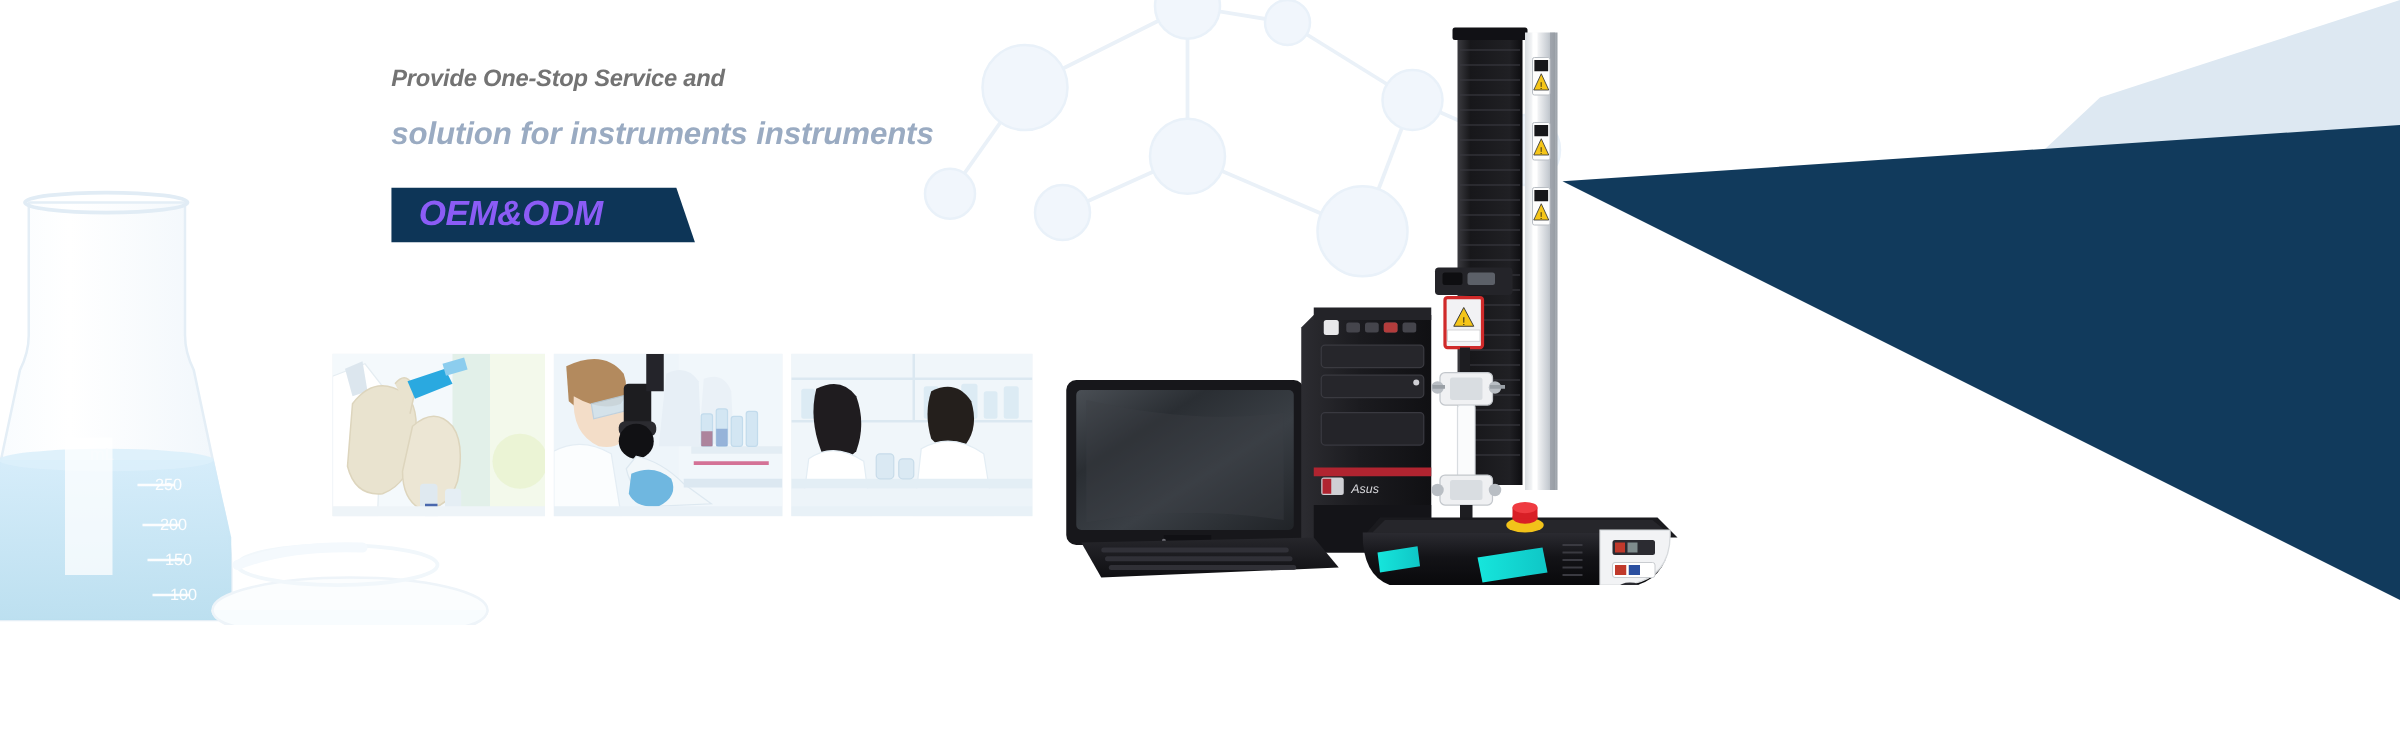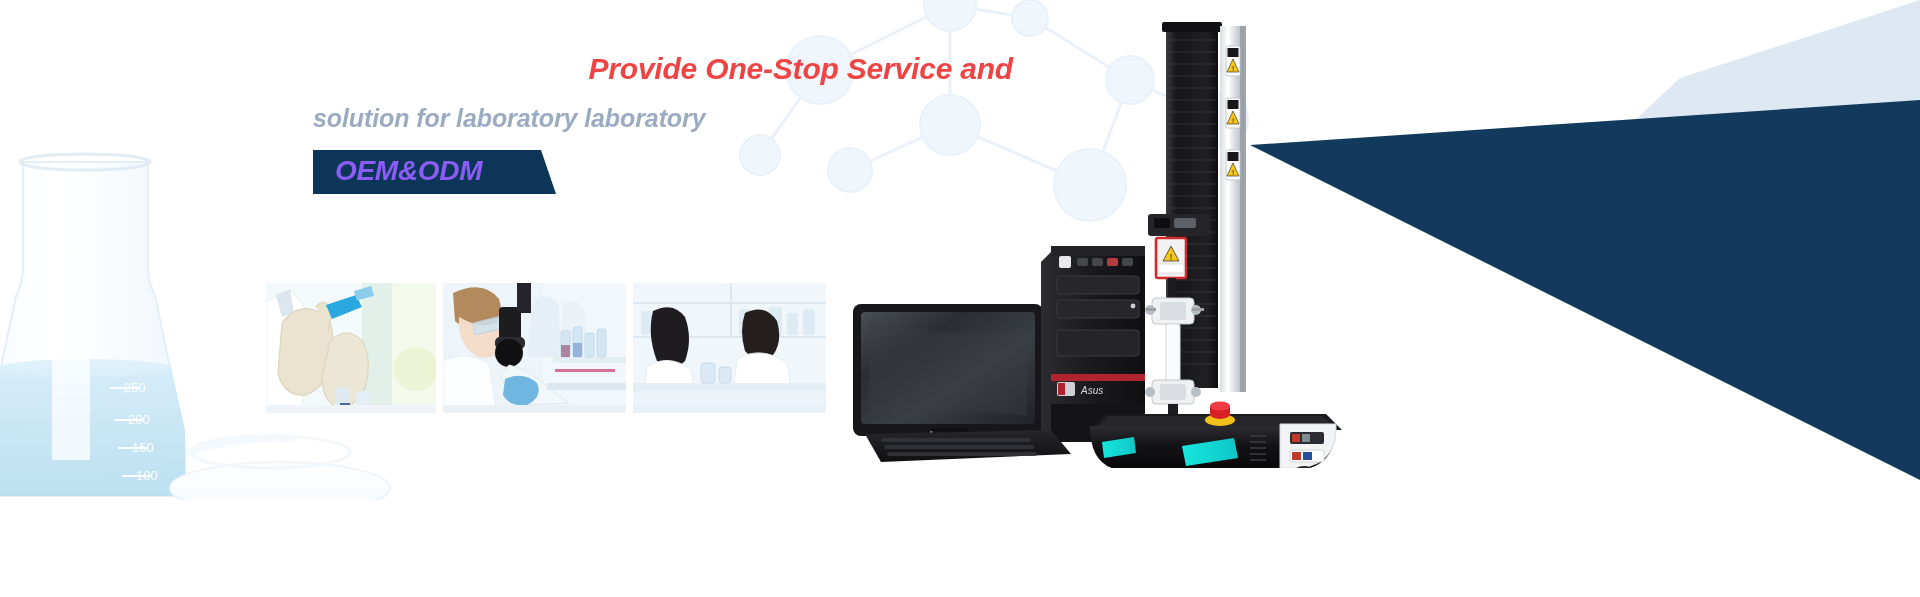--- a/index.html
+++ b/index.html
@@ -42,28 +42,27 @@
   }
 
   
   .headline {
     position: absolute;
     left: 313px;
     top: 54px;
     width: 700px;
   }
   .headline .line1 {
-    font-size: 30px;
+    font-size: 19px;
     font-weight: bold;
     font-style: italic;
-    color: #ef4444;
+    color: #737373;
     letter-spacing: -0.2px;
     line-height: 1.0;
     white-space: nowrap;
-    text-align: right;
   }
   .headline .line2 {
     margin-top: 22px;
     font-size: 25px;
     font-weight: bold;
     font-style: italic;
     color: #9aabc2;
     letter-spacing: -0.1px;
     line-height: 1.0;
     white-space: nowrap;
@@ -215,21 +214,21 @@
     <g>
       <ellipse cx="290" cy="388" rx="110" ry="26" fill="#fbfdfe" stroke="#eef4f9" stroke-width="2"></ellipse>
       <path d="M180 388 Q180 408 290 408 Q400 408 400 388" fill="#f8fcfe" stroke="#eef4f9" stroke-width="2"></path>
       <ellipse cx="280" cy="352" rx="80" ry="16" fill="none" stroke="#f1f7fb" stroke-width="3"></ellipse>
       <path d="M200 352 Q240 336 300 338" fill="none" stroke="#f4f9fd" stroke-width="8" stroke-linecap="round"></path>
     </g>
   </svg>
 
   <div class="headline">
     <div class="line1">Provide One-Stop Service and</div>
-    <div class="line2">solution for laboratory laboratory</div>
+    <div class="line2">solution for instruments instruments</div>
   </div>
 
   <div class="badge">
     <svg width="243" height="44" viewBox="0 0 243 44">
       <polygon points="0,0 228,0 243,44 0,44" fill="#0d3557"></polygon>
     </svg>
     <span class="badge-text">OEM&amp;ODM</span>
   </div>
 
   <div class="photo-strip">

